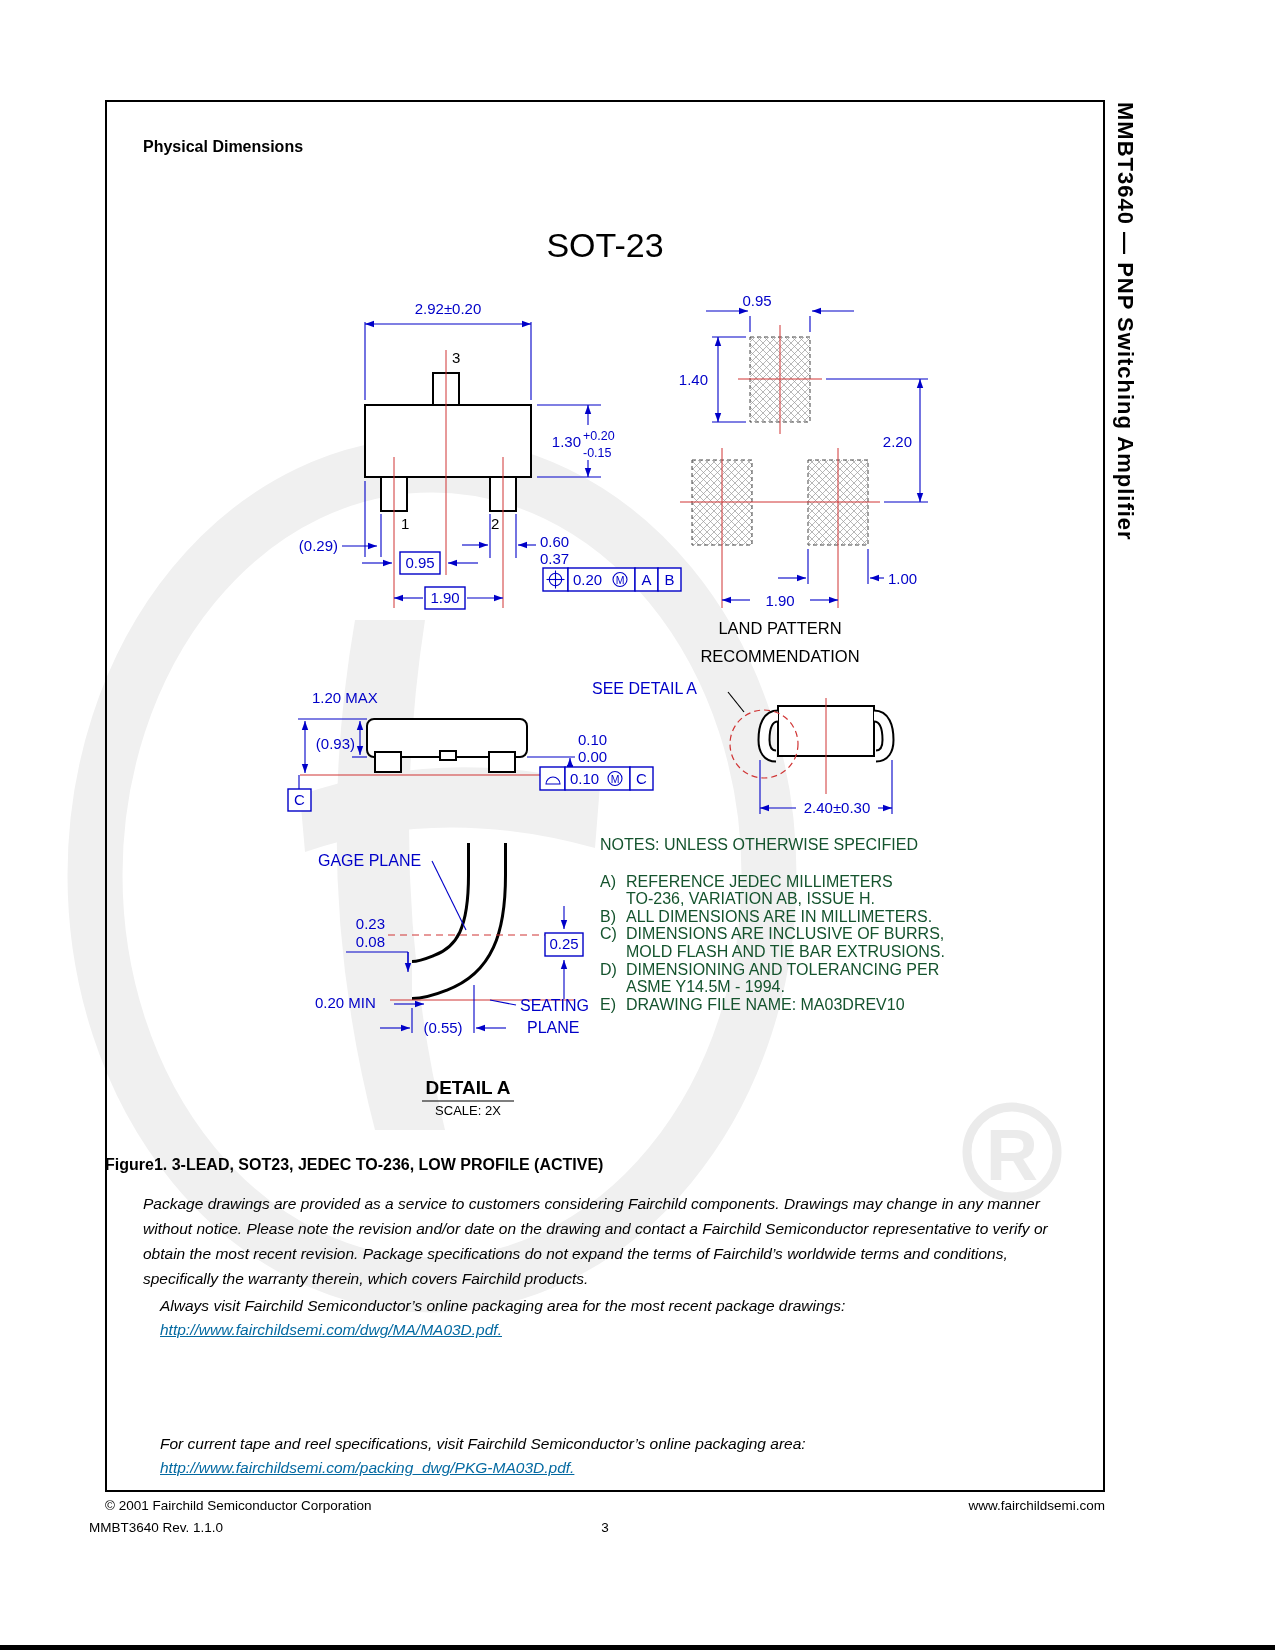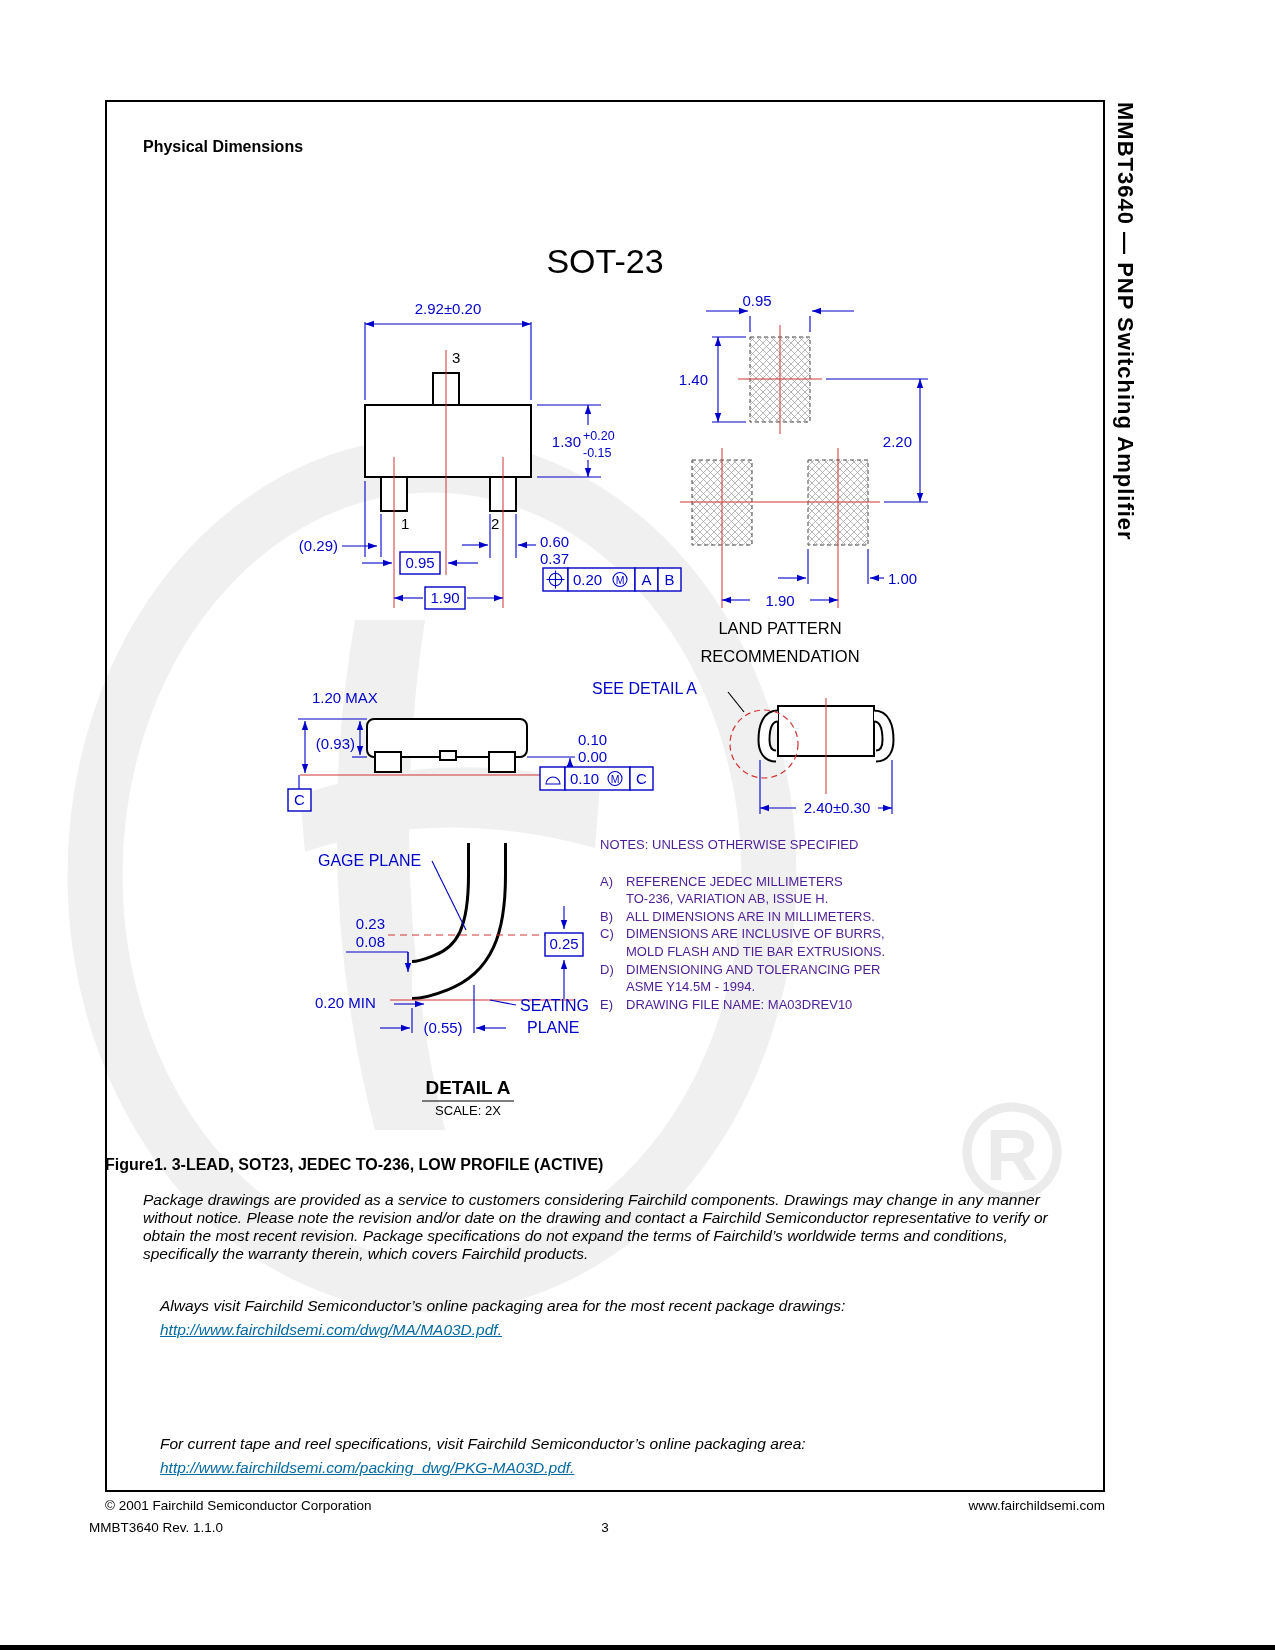--- a/index.html
+++ b/index.html
@@ -14,47 +14,47 @@
   .border-box {
     position:absolute; left:105px; top:100px; width:1000px; height:1392px;
     border:2px solid #000; z-index:1;
   }
   .side-title {
     position:absolute; left:1112px; top:102px; z-index:3;
     writing-mode:vertical-rl; font-size:22px; font-weight:bold; color:#000;
     letter-spacing:1px; white-space:nowrap;
   }
   .section-title { position:absolute; left:143px; top:138px; z-index:3; font-size:16px; font-weight:bold; color:#000; }
-  .pkg-title { position:absolute; left:105px; top:242px; width:1000px; text-align:center; z-index:3; font-size:34px; color:#000; }
+  .pkg-title { position:absolute; left:105px; top:226px; width:1000px; text-align:center; z-index:3; font-size:34px; color:#000; }
   svg text { font-family:"Liberation Sans", sans-serif; }
   .dt  { fill:#0000C8; font-size:15px; }
   .dts { fill:#0000C8; font-size:12.5px; }
   .bk  { fill:#000000; font-size:15px; }
   .cap { fill:#000000; font-size:16.5px; }
   .ol   { fill:#ffffff; stroke:#000000; stroke-width:2; }
   .thin { stroke:#000000; stroke-width:1.2; fill:none; }
   .dim  { stroke:#0000C8; stroke-width:1.1; fill:none; }
   .cl   { stroke:#D03535; stroke-width:1; fill:none; }
   .dbox { fill:#ffffff; stroke:#0000C8; stroke-width:1.4; }
   .pad  { fill:url(#xh); stroke:#444444; stroke-width:1; stroke-dasharray:4,3; }
   .notes {
     position:absolute; left:600px; top:836px; width:345px; z-index:3;
-    color:#4c1d95; font-size:13px; line-height:17.6px;
+    color:#14532d; font-size:16px; line-height:17.6px;
   }
   .notes-header { margin-bottom:19px; }
   .note { display:flex; }
   .nlabel { width:26px; flex:none; }
   .nbody { flex:1; }
   .fig-caption {
     position:absolute; left:105px; top:1156px; width:1018px; text-align:left;
     z-index:3; font-size:16px; font-weight:bold; color:#000;
   }
   .disclaimer {
     position:absolute; left:143px; top:1191px; width:928px; z-index:3;
-    font-style:italic; font-size:15.5px; line-height:18px; color:#000;
+    font-style:italic; font-size:15.5px; line-height:25px; color:#000;
   }
   .para { position:absolute; left:143px; width:928px; z-index:3; font-style:italic; font-size:15.5px; line-height:24px; color:#000;margin-left:17px; }
   .para-2 { top:1294px; }
   .para-3 { top:1432px; }
   .doclink { color:#0369a1; text-decoration:underline; }
   .footer-copy, .footer-site, .footer-rev, .footer-page {
     position:absolute; z-index:3; font-size:13.5px; color:#000;margin-top:6px;
   }
   .footer-copy { left:105px; top:1492px; }
   .footer-site { left:105px; top:1492px; width:1000px; text-align:right; }

